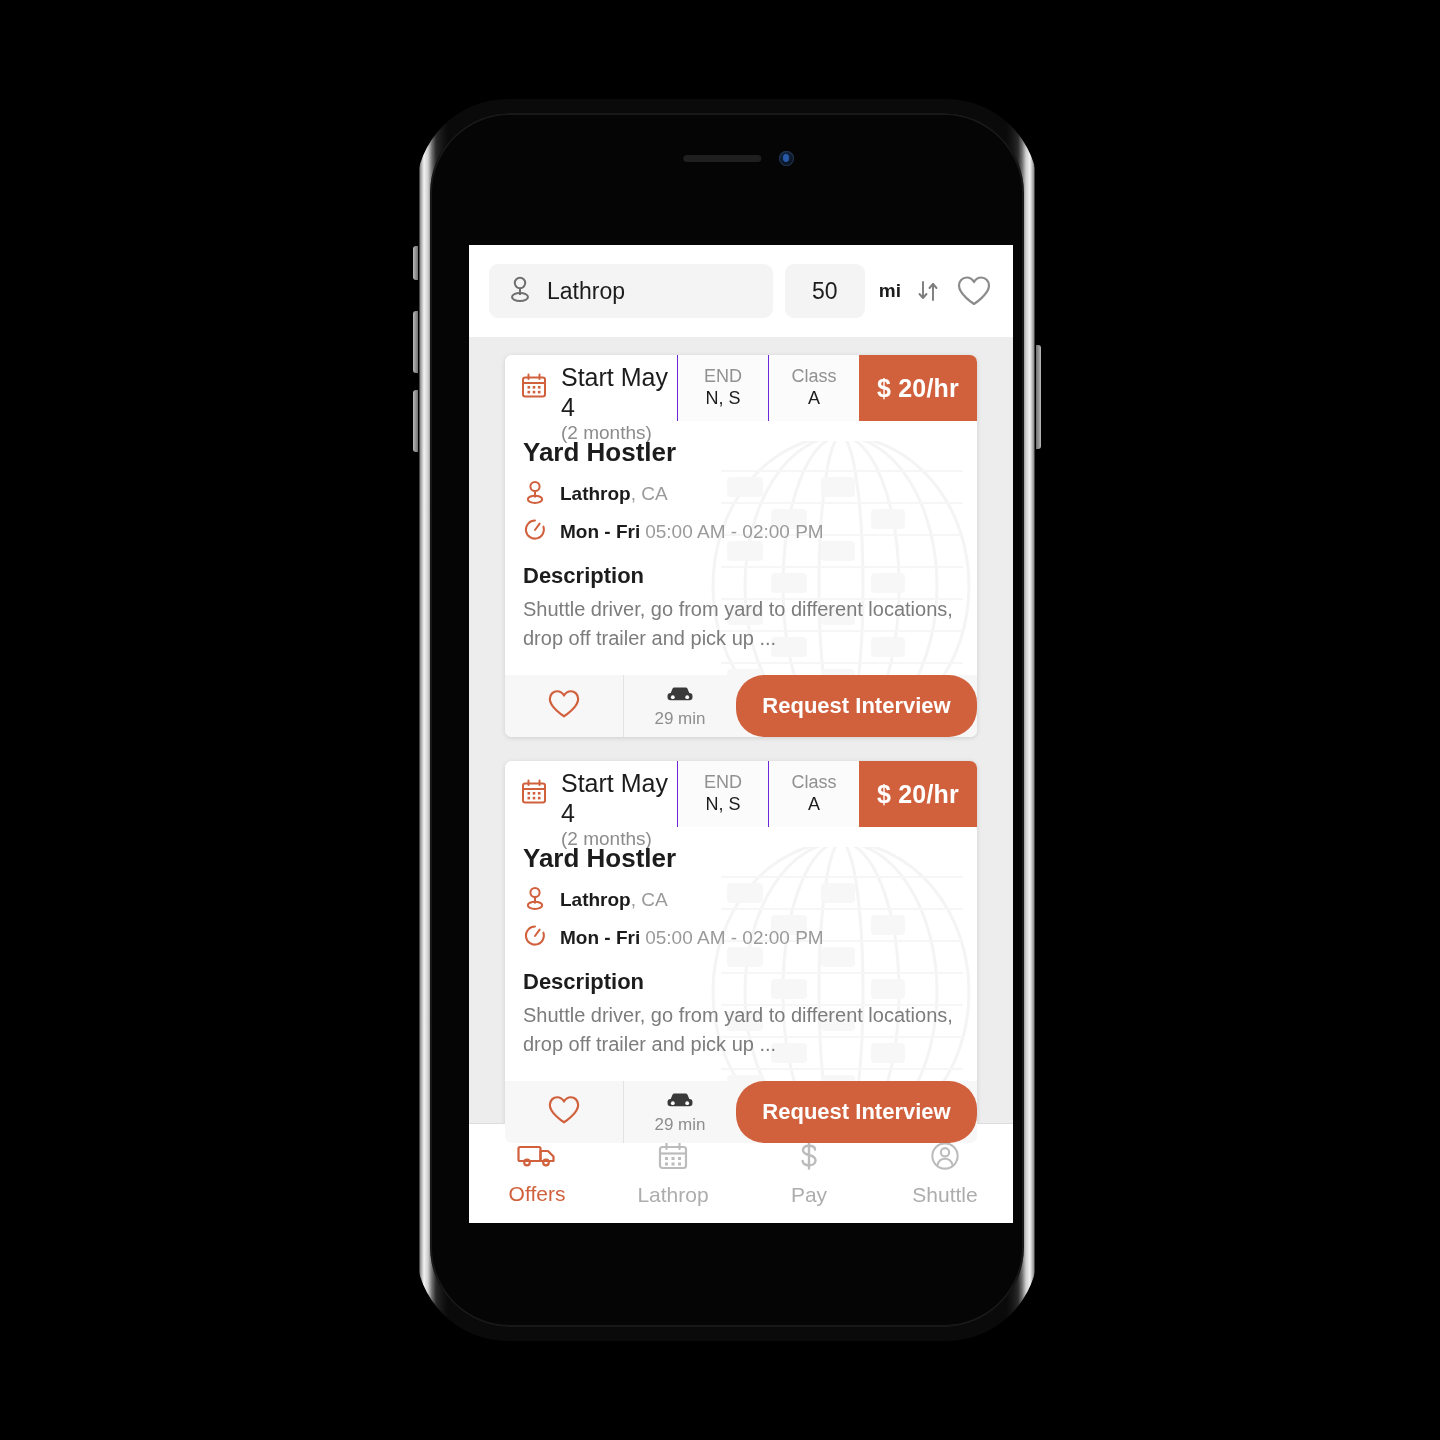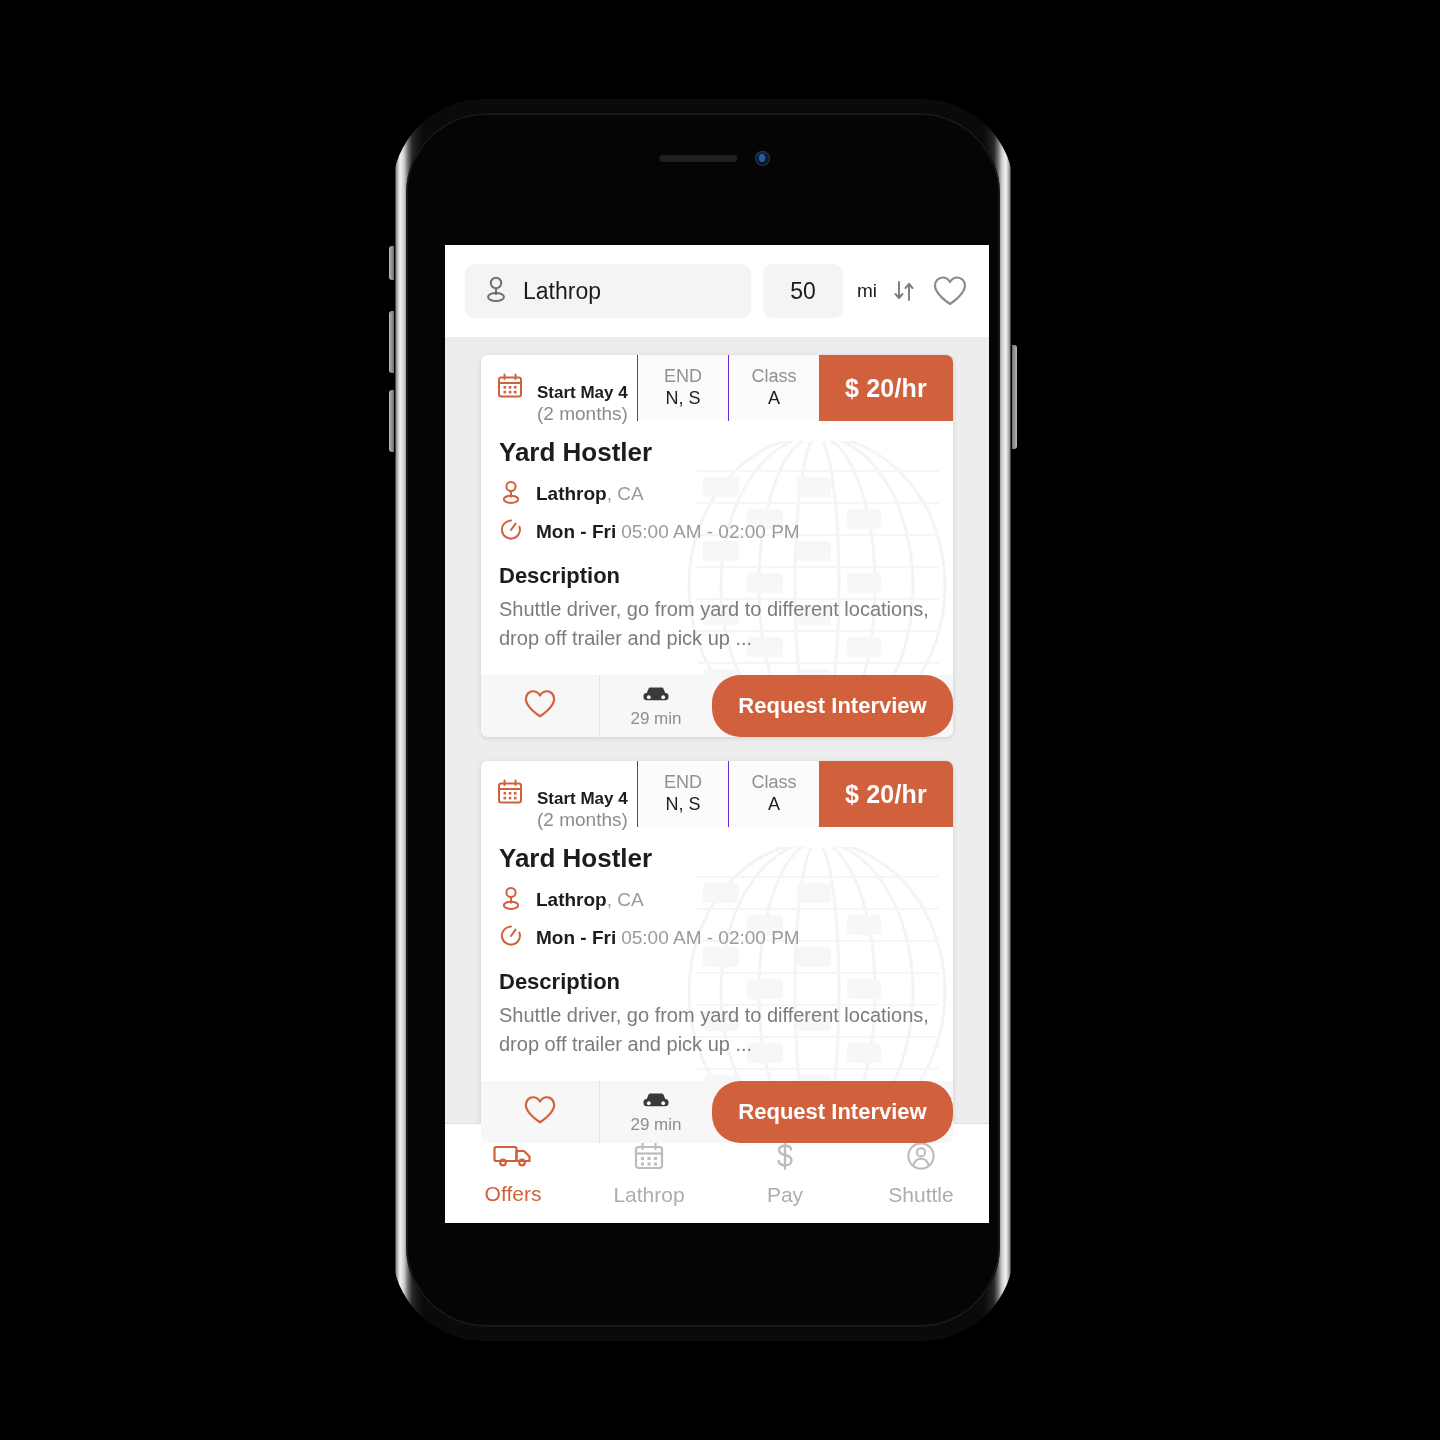--- a/index.html
+++ b/index.html
@@ -11,21 +11,21 @@
   }
 
   
   #stage {
     position:relative;
     width:1440px; height:1440px;
     background:#000;
   }
   .phone {
     position:absolute;
-    left:392px; top:99px;
+    left:416px; top:99px;
     width:622px; height:1242px;
     border-radius:92px;
     background:
       linear-gradient(90deg,
         #000 0px, #000 3px,
         #8d8d8d 4px, #f2f2f2 8px, #cfcfcf 12px,
         #6e6e6e 16px, #2a2a2a 20px,
         #1b1b1b 24px, #111 28px,
         #0a0a0a 32px,
         #0a0a0a calc(100% - 32px),
@@ -102,54 +102,54 @@
     display:flex; align-items:center; gap:14px;
     padding:0 18px;
   }
   .loc-text { font-size:23px; color:#1c1c1c; }
   .dist-field {
     width:80px; height:54px;
     background:#f4f4f4; border-radius:9px;
     display:flex; align-items:center; justify-content:center;
   }
   .dist-text { font-size:23px; color:#1c1c1c; }
-  .unit-text { font-size:19px; font-weight:normal; color:#1c1c1c; margin-left:2px; }
+  .unit-text { font-size:19px; font-weight:bold; color:#1c1c1c; margin-left:2px; }
   .tb-icon { display:flex; align-items:center; justify-content:center; }
 
   
   .list { padding:18px 0 0 0; }
   .card {
     margin:0 36px 24px 36px;
     background:#fff;
     border-radius:7px;
     box-shadow:0 1px 5px rgba(0,0,0,.13);
     overflow:hidden;
     position:relative;
   }
 
   
   .chead { display:flex; align-items:stretch; height:66px; }
   .ch-start {
     flex:1; display:flex; align-items:center; gap:12px;
     padding-left:14px; background:#fff;
   }
   .ch-start-txt { line-height:1.18; }
-  .ch-start-top { font-size:17px; font-weight:bold; color:#1c1c1c;margin-top:32px; }
+  .ch-start-top { font-size:25px; font-weight:normal; color:#1c1c1c;margin-top:32px; }
   .ch-start-sub { font-size:19px; color:#8c8c8c; }
   .ch-cell {
     width:91px; background:#fbfbfb;
     border-left:1px solid #6d28d9;
     display:flex; flex-direction:column;
     align-items:center; justify-content:center;
     line-height:1.2;
   }
   .ch-cell-lab { font-size:18px; color:#919191; }
   .ch-cell-val { font-size:18px; color:#1c1c1c; }
   .ch-rate {
-    width:134px; background:#d1603d;
+    width:118px; background:#d1603d;
     display:flex; align-items:center; justify-content:center;
     color:#fff; font-size:25px; font-weight:bold;
     letter-spacing:.2px;
   }
 
   
   .cbody { padding:16px 18px 8px 18px; position:relative; z-index:2; }
   .job-title { font-size:26px; font-weight:bold; color:#1c1c1c; margin-bottom:10px; }
   .meta-row { display:flex; align-items:center; gap:13px; margin-bottom:7px; }
   .meta-city { font-size:19px; font-weight:bold; color:#1c1c1c; }

